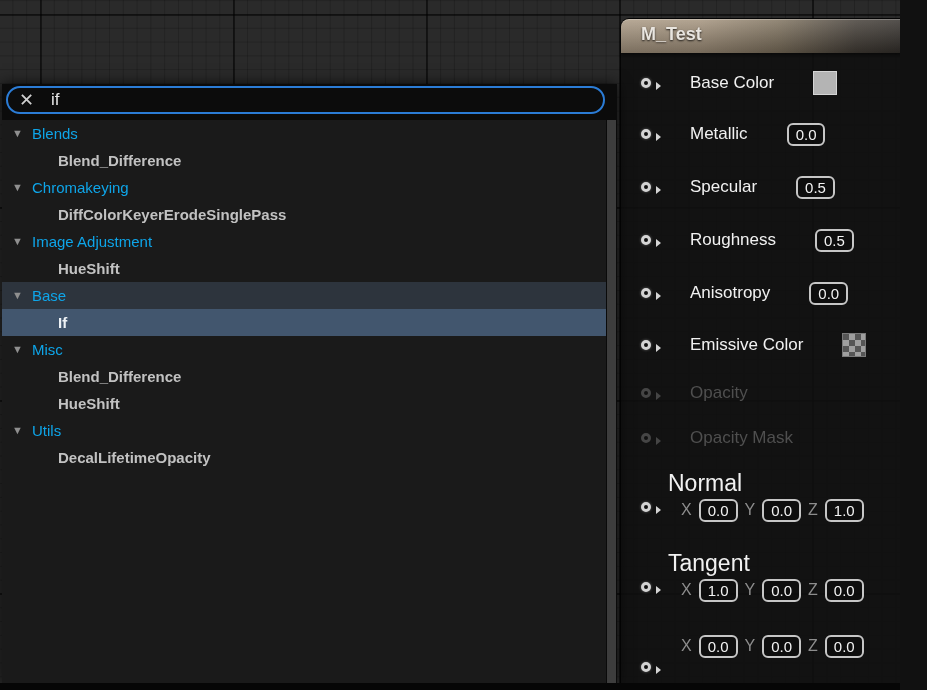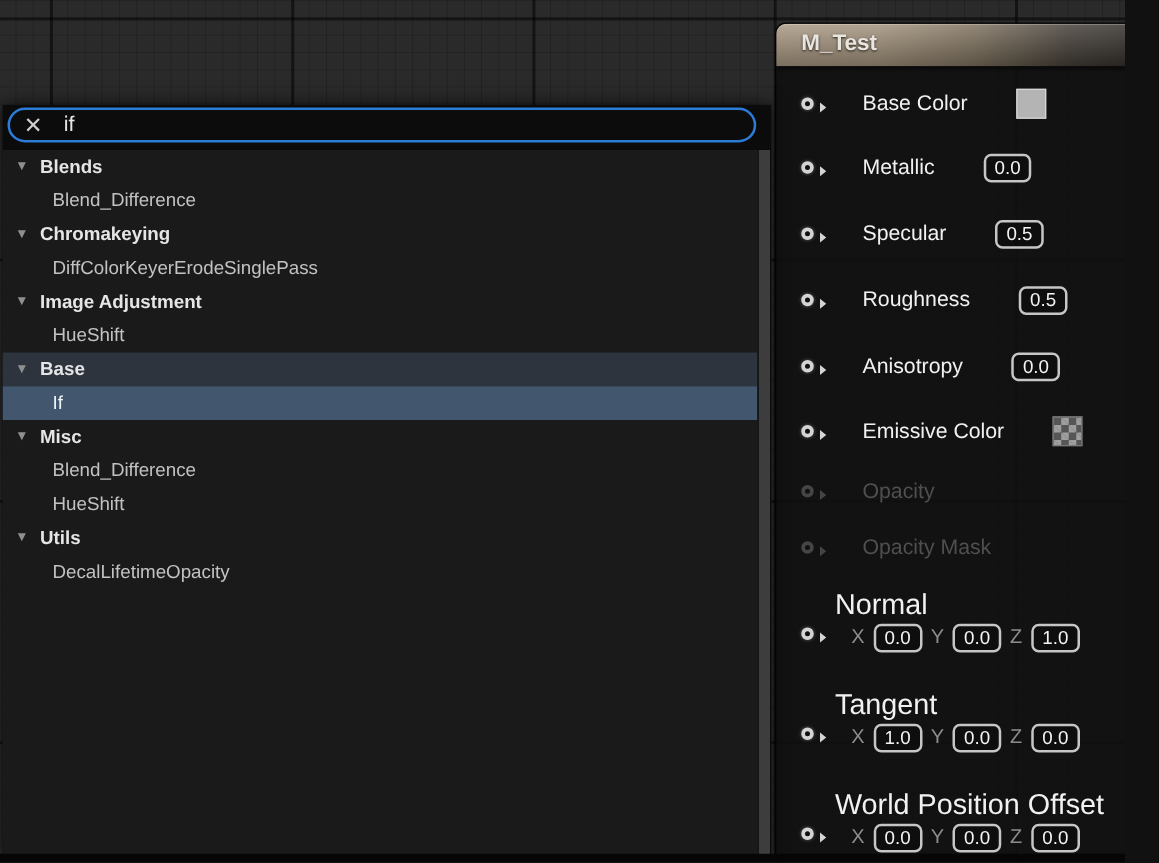--- a/index.html
+++ b/index.html
@@ -17,22 +17,22 @@
   #menu{position:absolute;left:2px;top:84px;width:615px;height:600px;background:#0b0b0b;
     box-shadow:0 0 14px rgba(0,0,0,0.75);}
   .search-pill{position:absolute;left:4px;top:2px;width:599px;height:28px;border:2px solid #2b7cd6;
     border-radius:15px;background:#0c0c0c;display:flex;align-items:center;}
   .clear-x{margin-left:11px;color:#cfcfcf;font-size:18px;font-weight:bold;line-height:1;cursor:pointer;}
   .search-input{margin-left:17px;background:transparent;border:none;outline:none;color:#e6e6e6;
     font-size:17px;width:520px;padding:0;}
   #menu-list{position:absolute;left:0;top:36px;width:604px;height:564px;background:#1a1a1a;overflow:hidden;}
   .menu-row{height:27px;display:flex;align-items:center;font-size:15px;cursor:pointer;}
   .tri{margin-left:10px;color:#8f8f8f;font-size:11px;width:12px;line-height:1;}
-  .g-label{margin-left:8px;font-weight:bold;color:#e5e5e5;}
-  .i-label{margin-left:40px;color:#c2c2c2;}
+  .g-label{margin-left:8px;font-weight:normal;color:#0ea5e9;}
+  .i-label{margin-left:56px;color:#c2c2c2;font-weight:bold;}
   .group-row.hl{background:#2d343d;}
   .item-row.sel{background:#42566e;}
   .item-row.sel .i-label{color:#eef2f6;}
   #menu-scrollbar{position:absolute;left:604px;top:36px;width:11px;height:564px;background:#3d3d3d;
     border-left:1px solid #0a0a0a;border-right:1px solid #0a0a0a;}
   
   #node{position:absolute;left:620px;top:18px;width:288px;height:672px;
     background:rgba(16,16,16,0.9);border:1px solid rgba(0,0,0,0.7);
     border-radius:9px 9px 0 0;}
   #node-header{position:absolute;left:0;top:0;width:100%;height:34px;border-radius:8px 8px 0 0;
@@ -132,21 +132,20 @@
             <span class="axis-label">X</span>
             <span class="value-box">1.0</span>
             <span class="axis-label">Y</span>
             <span class="value-box">0.0</span>
             <span class="axis-label">Z</span>
             <span class="value-box">0.0</span>
           </div>
         </div>
         <div class="pin-block" style="top: 612px;">
           <span class="pin-icon"></span>
-          <div class="vec-label">World Position Offset</div>
           <div class="vec-row">
             <span class="axis-label">X</span>
             <span class="value-box">0.0</span>
             <span class="axis-label">Y</span>
             <span class="value-box">0.0</span>
             <span class="axis-label">Z</span>
             <span class="value-box">0.0</span>
           </div>
         </div>
       </div>

